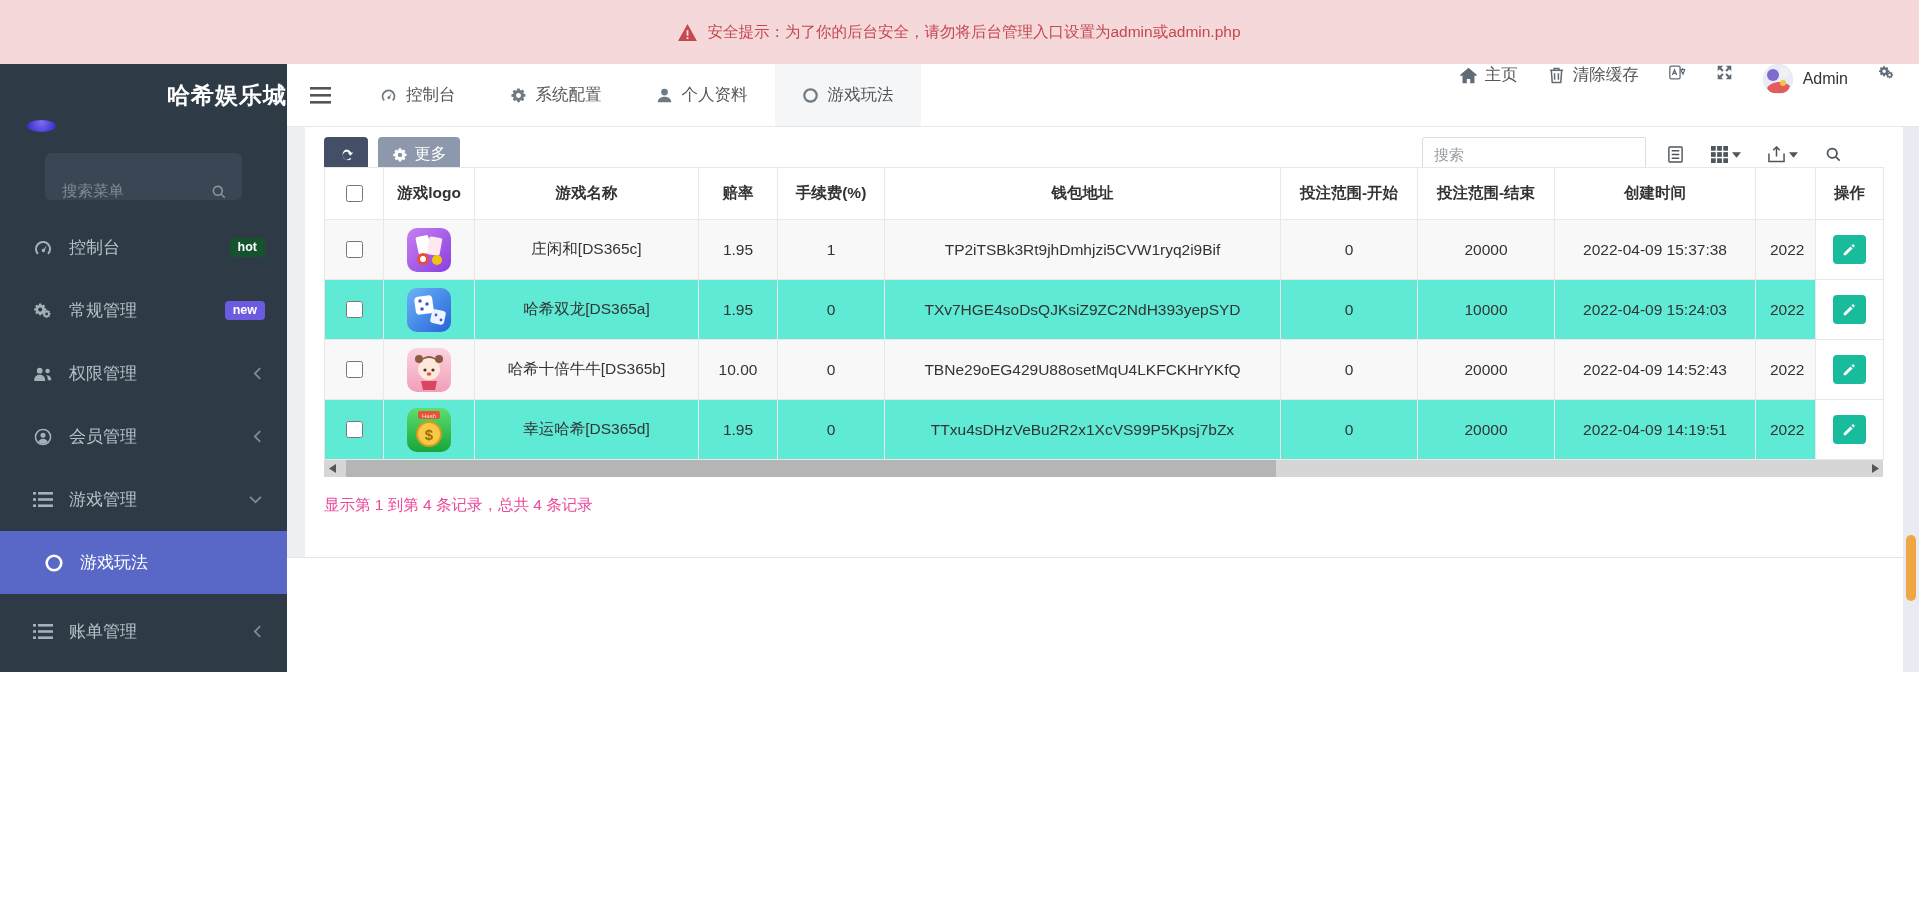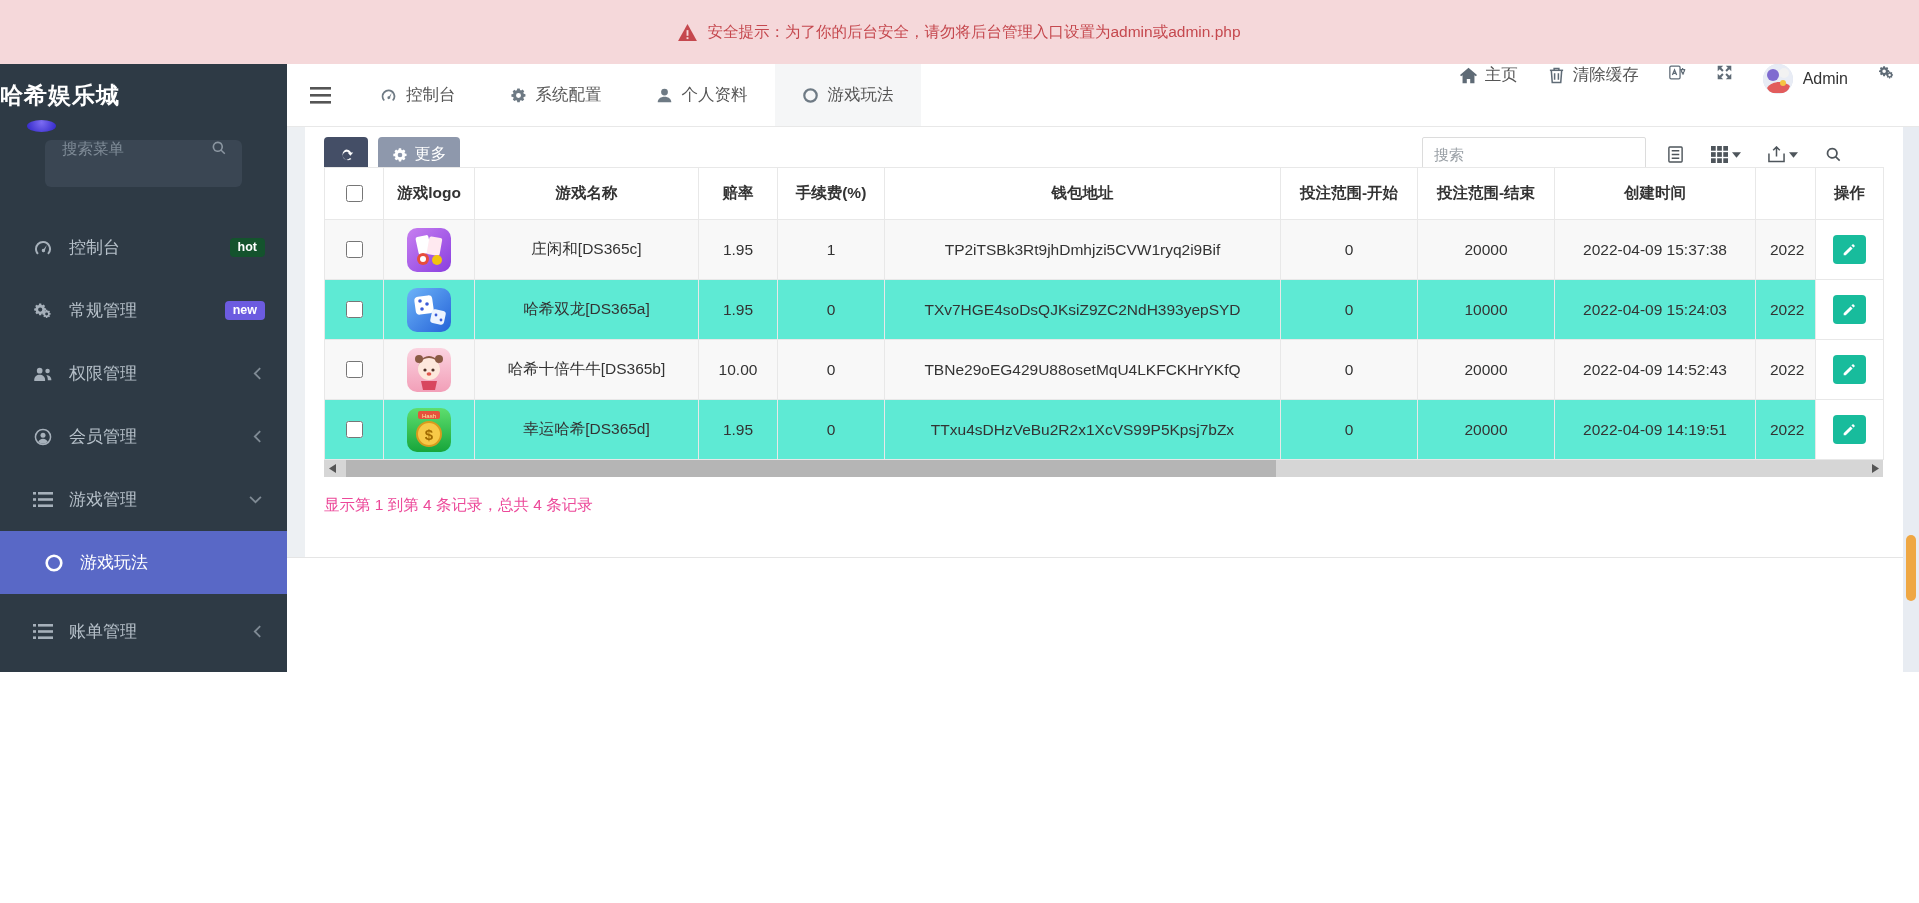--- a/index.html
+++ b/index.html
@@ -8,26 +8,26 @@
   svg{display:block}
 
   
   .banner{position:absolute;left:0;top:0;width:1919px;height:64px;background:#f5d8da;
           display:flex;align-items:center;justify-content:center;gap:10px;
           color:#c5484e;font-size:15.5px}
   .warn-ic svg{width:19px;height:17px}
 
   
   .sidebar{position:absolute;left:0;top:64px;width:287px;height:839px;background:#2e3a45;color:#b6c0c9}
-  .side-title{position:absolute;top:16px;left:0;width:100%;text-align:left;color:#fff;
+  .side-title{position:absolute;top:16px;left:0;width:100%;text-align:right;color:#fff;
               font-size:23px;font-weight:bold;letter-spacing:1px}
   .side-logo-partial{position:absolute;left:27px;top:56px;width:29px;height:12px;border-radius:50%;
               background:radial-gradient(circle at 50% 20%,#7c6cf2,#2c22c5)}
-  .side-search{position:absolute;left:45px;top:76px;width:197px;height:47px;background:#3a4653;
-               border-radius:6px;display:flex;align-items:flex-start}
+  .side-search{position:absolute;left:45px;top:89px;width:197px;height:47px;background:#3a4653;
+               border-radius:6px;display:flex;align-items:flex-end}
   .side-search input{flex:1;min-width:0;background:transparent;border:0;outline:none;color:#cfd8df;
                font-size:15.5px;padding:0 6px 0 17px;font-family:inherit}
   .side-search input::placeholder{color:#7f8b97}
   .side-search .ic{margin-right:15px;color:#8a95a0}
   .side-search .ic svg{width:16px;height:16px}
 
   #side-menu{position:absolute;top:152px;left:0;width:100%;margin:0;padding:0;list-style:none}
   .side-item{height:63px;display:flex;align-items:center;padding-left:30px;font-size:17px;cursor:pointer}
   .side-item .ic{width:26px;display:flex;justify-content:center;margin-right:13px;color:#a6b0ba}
   .side-item .ic svg{width:20px;height:20px}

